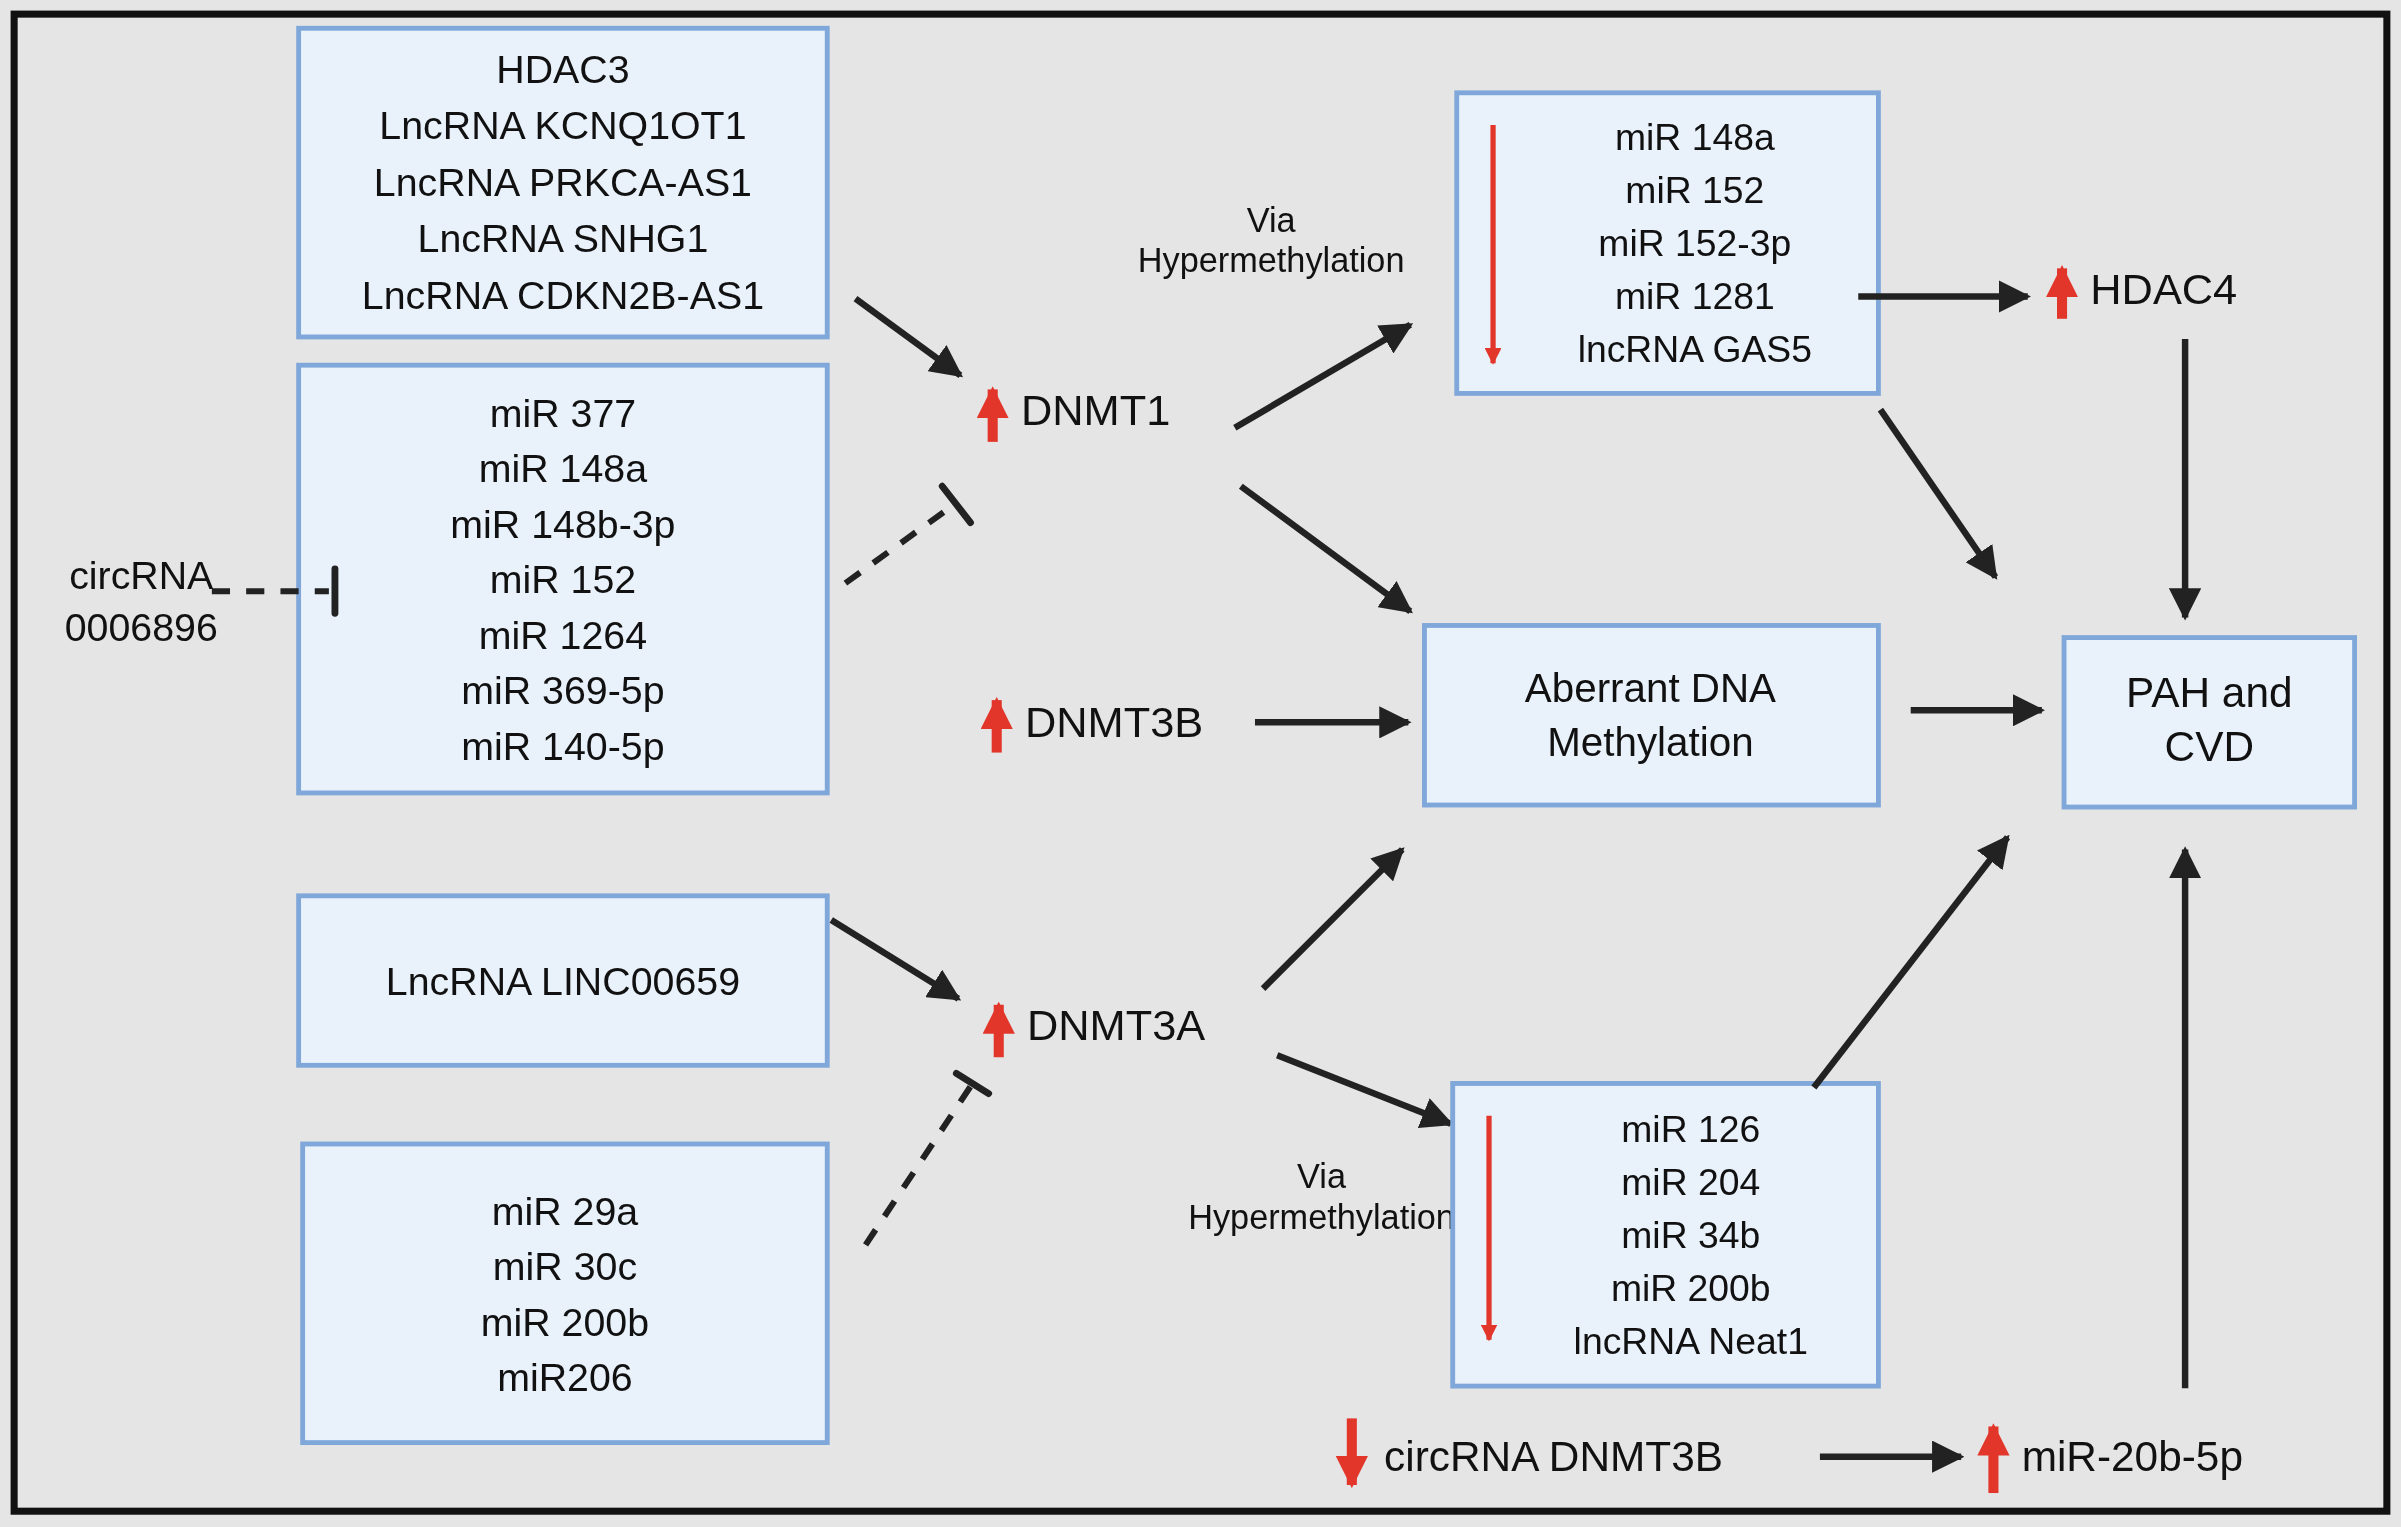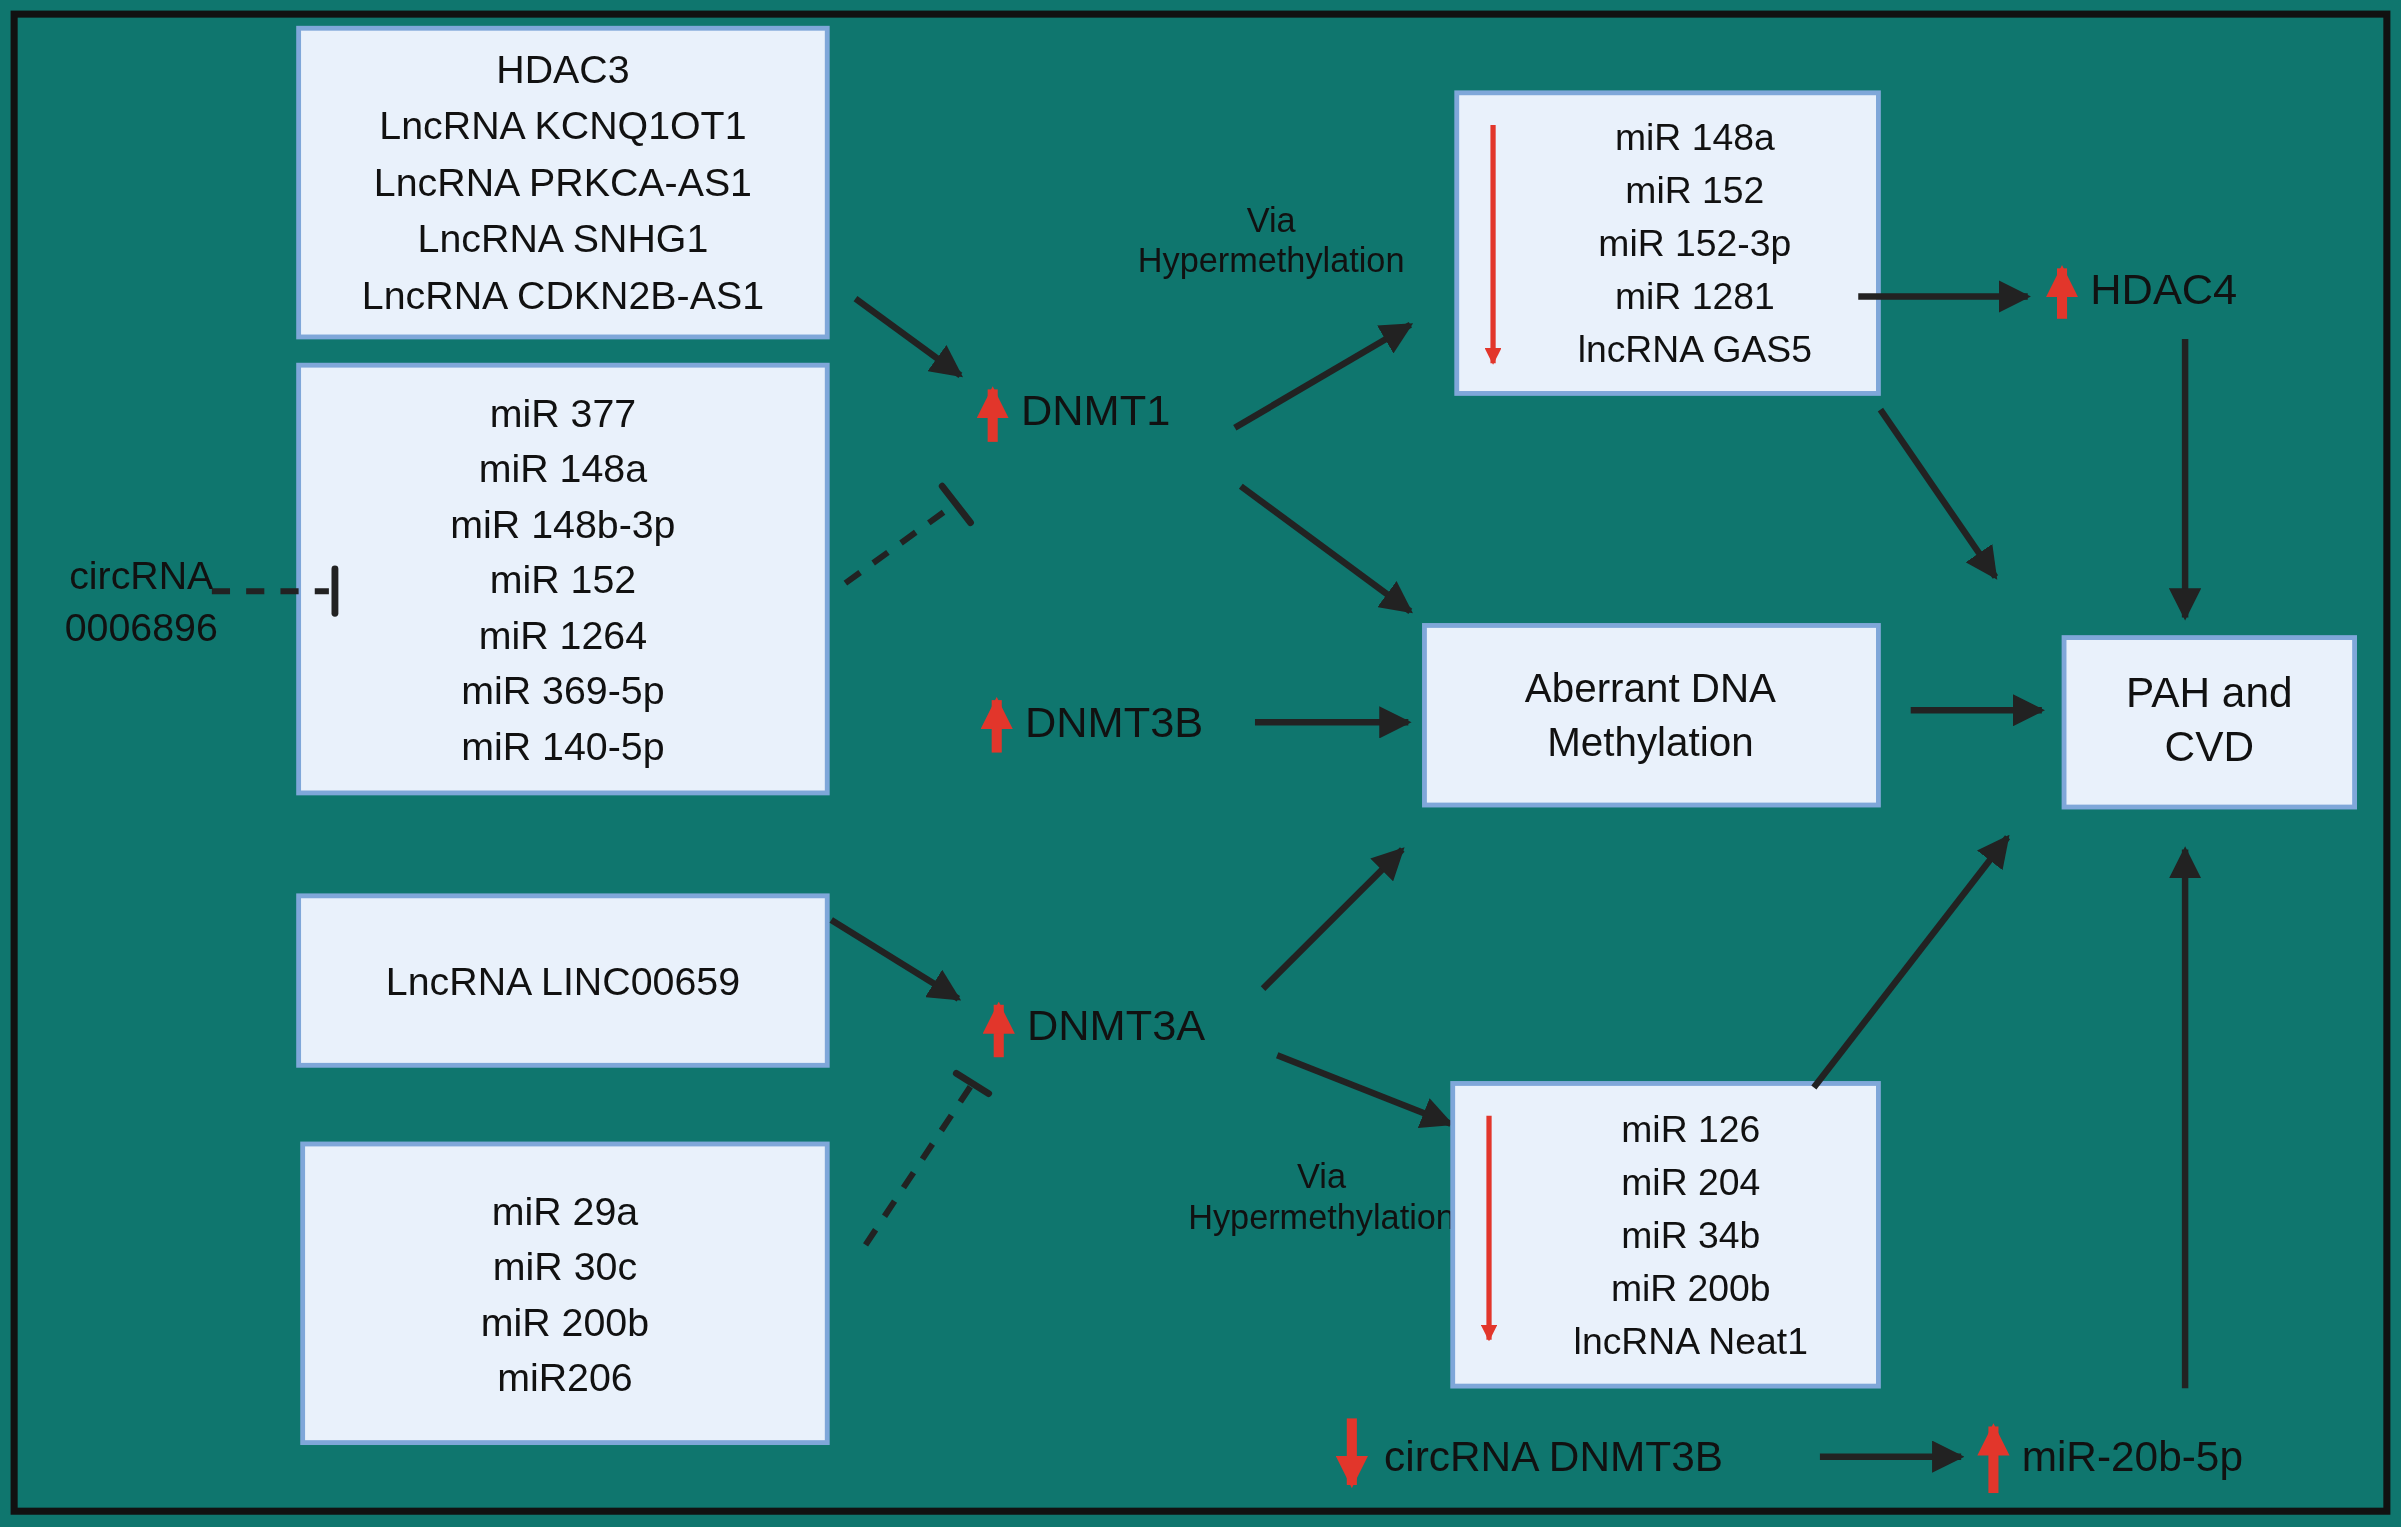--- a/index.html
+++ b/index.html
@@ -1,16 +1,16 @@
 <!DOCTYPE html>
 <html style="font-size:9.7px"><head>
 <meta charset="utf-8">
 <style>
   html,body { margin:0; padding:0; background:#ffffff; }
-  .stage { width:100%; background:#0f766e; }
+  .stage { width:100%; background:#e5e5e5; }
   svg { display:block; width:100%; height:auto; font-family:"Liberation Sans", sans-serif; }
   .frame { fill:none; stroke:#111111; stroke-width:3.5; }
   .node  { fill:#E9F1FB; stroke:#7FA7D9; stroke-width:2.4; }
   .txt   { fill:#111111; }
   .c     { text-anchor:middle; dominant-baseline:central; }
   .l     { text-anchor:start;  dominant-baseline:central; }
   .f19   { font-size:19.5px; }
   .f18   { font-size:18.5px; }
   .f17   { font-size:17px; }
   .f20   { font-size:20px; }

